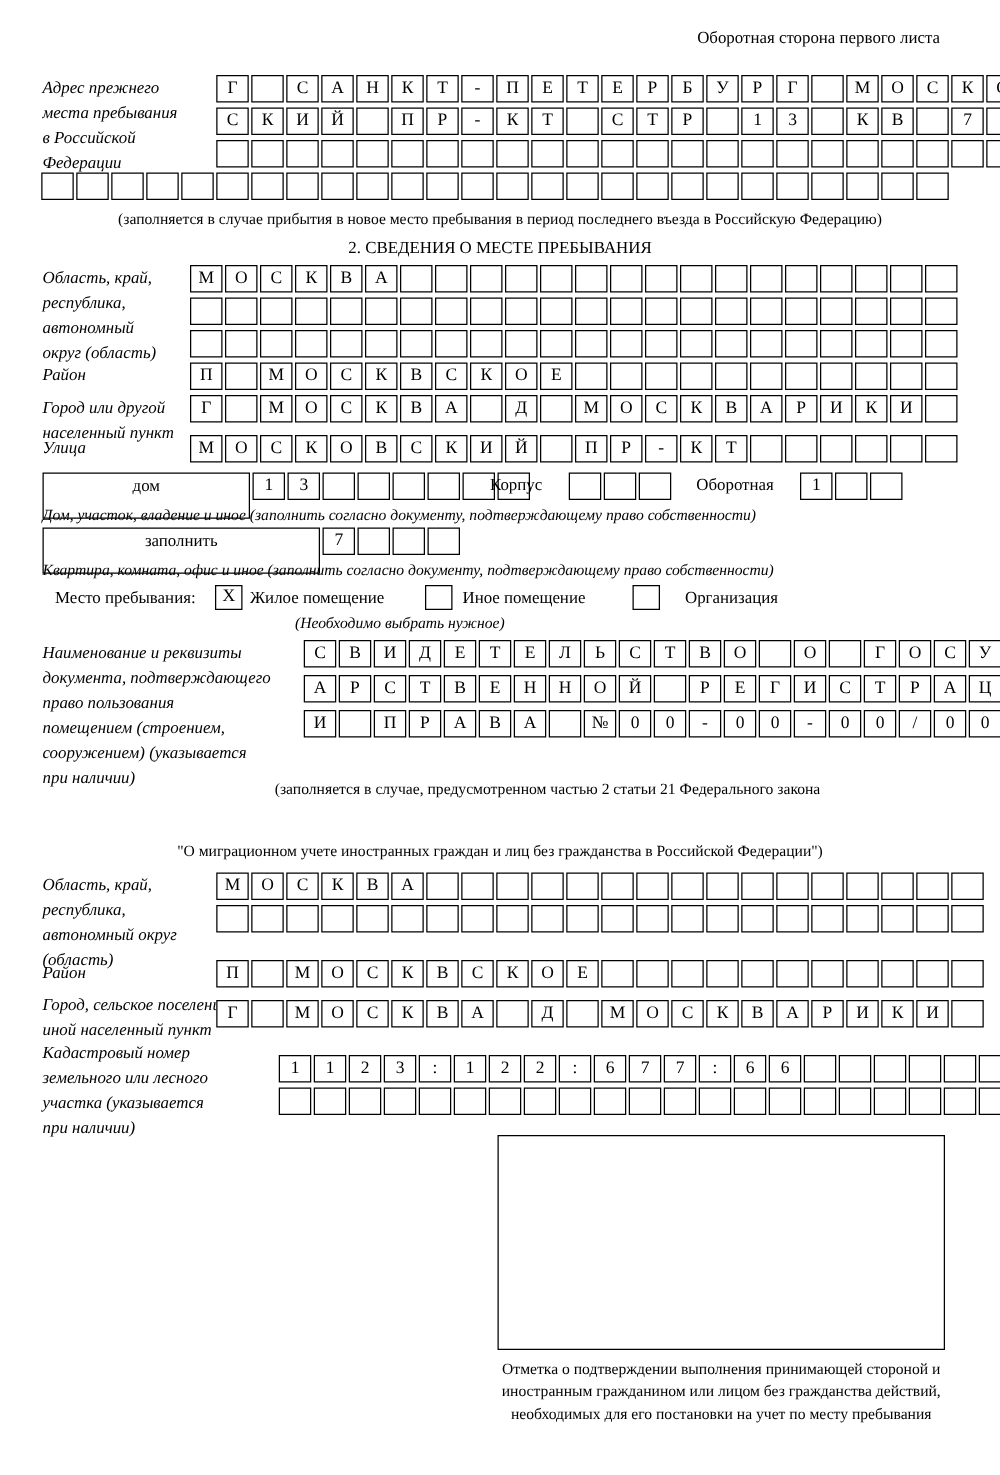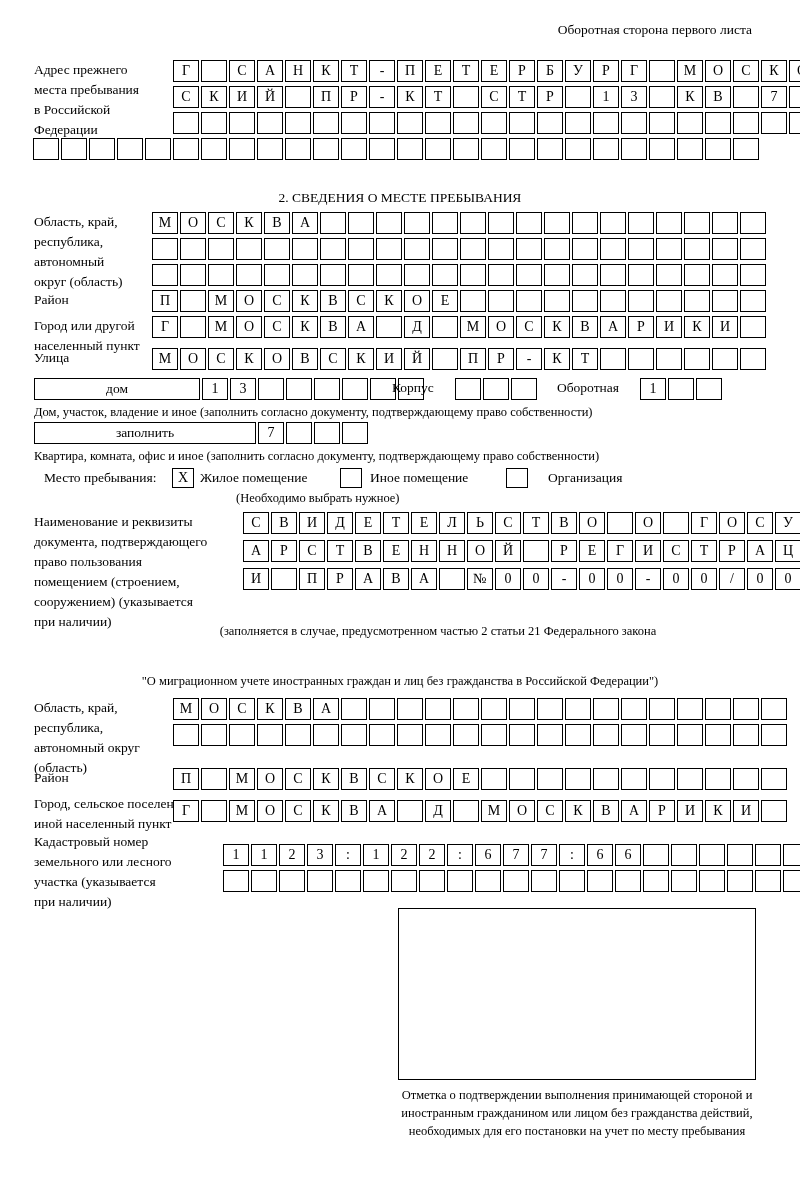--- a/index.html
+++ b/index.html
@@ -25,20 +25,21 @@
     right: 48px;
     top: 22px;
     font-size: 13.5px;
     text-align: right;
   }
   .lbl {
     position: absolute;
     font-size: 13.5px;
     line-height: 20px;
     white-space: pre-line;
+    font-style: italic;
   }
   .lbl.small {
     font-size: 12.5px;
   }
   .center-note {
     position: absolute;
     width: 100%;
     text-align: center;
     font-size: 12.5px;
   }
@@ -63,21 +64,21 @@
     font-size: 14px;
     line-height: 20px;
     text-align: center;
     font-family: "Liberation Serif", serif;
     background: #fff;
   }
   .field-box {
     position: absolute;
     border: 1px solid #000;
     box-sizing: border-box;
-    height: 22px;
+    height: 37px;
     font-size: 13.5px;
     line-height: 20px;
     text-align: center;
   }
   .inline-lbl {
     position: absolute;
     font-size: 13.5px;
   }
   .checkbox {
     width: 22px;
@@ -211,20 +212,21 @@
       <div class="cell"></div>
       <div class="cell"></div>
       <div class="cell"></div>
       <div class="cell"></div>
       <div class="cell"></div>
       <div class="cell"></div>
       <div class="cell"></div>
       <div class="cell"></div>
     </div>
 
+  <div class="center-note" style="top:168px;">(заполняется в случае прибытия в новое место пребывания в период последнего въезда в Российскую Федерацию)</div>
 
   <div class="sect-title" style="top:190px;">2. СВЕДЕНИЯ О МЕСТЕ ПРЕБЫВАНИЯ</div>
 
   <div class="lbl" style="left:34px; top:212px;">Область, край,
 республика,
 автономный
 округ (область)</div>
   <div class="boxrow" id="s2-region-0" style="left:152px; top:212px;">
       <div class="cell">М</div>
       <div class="cell">О</div>

